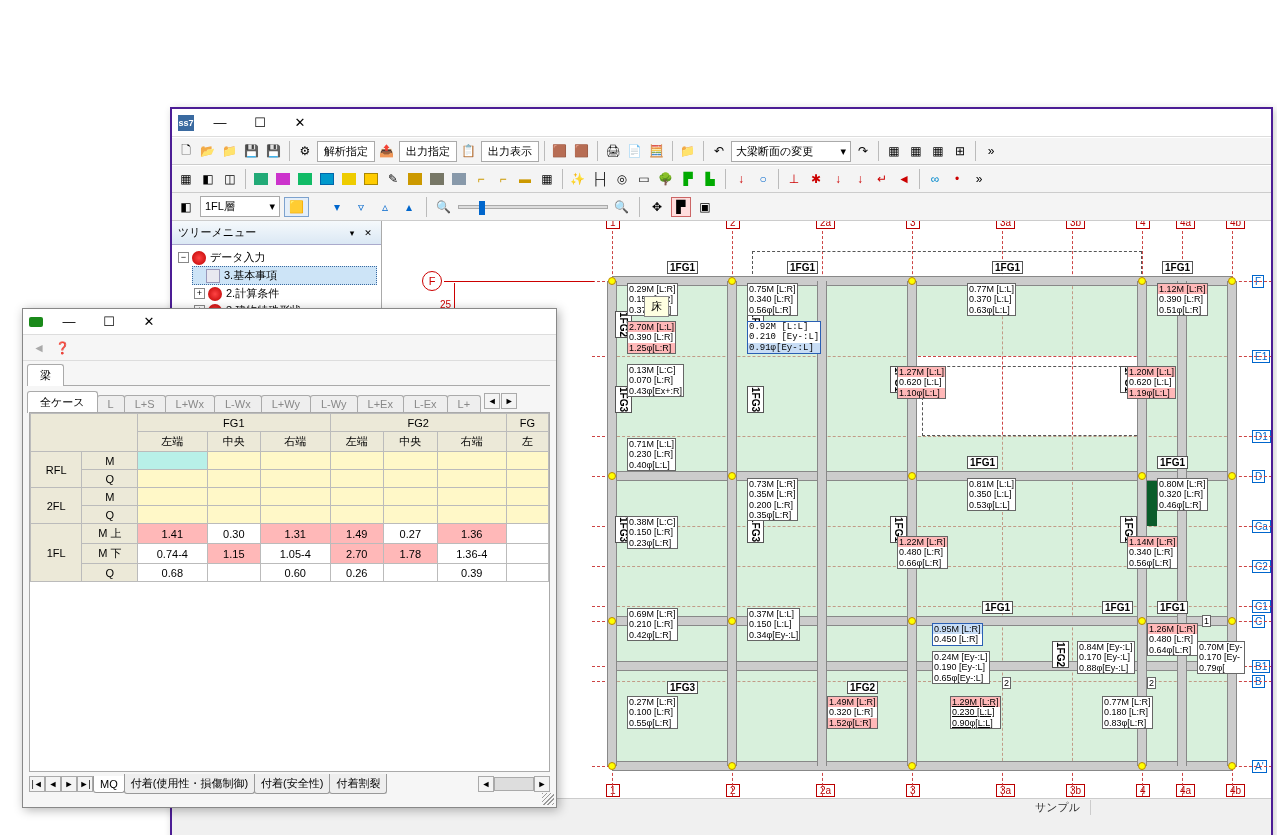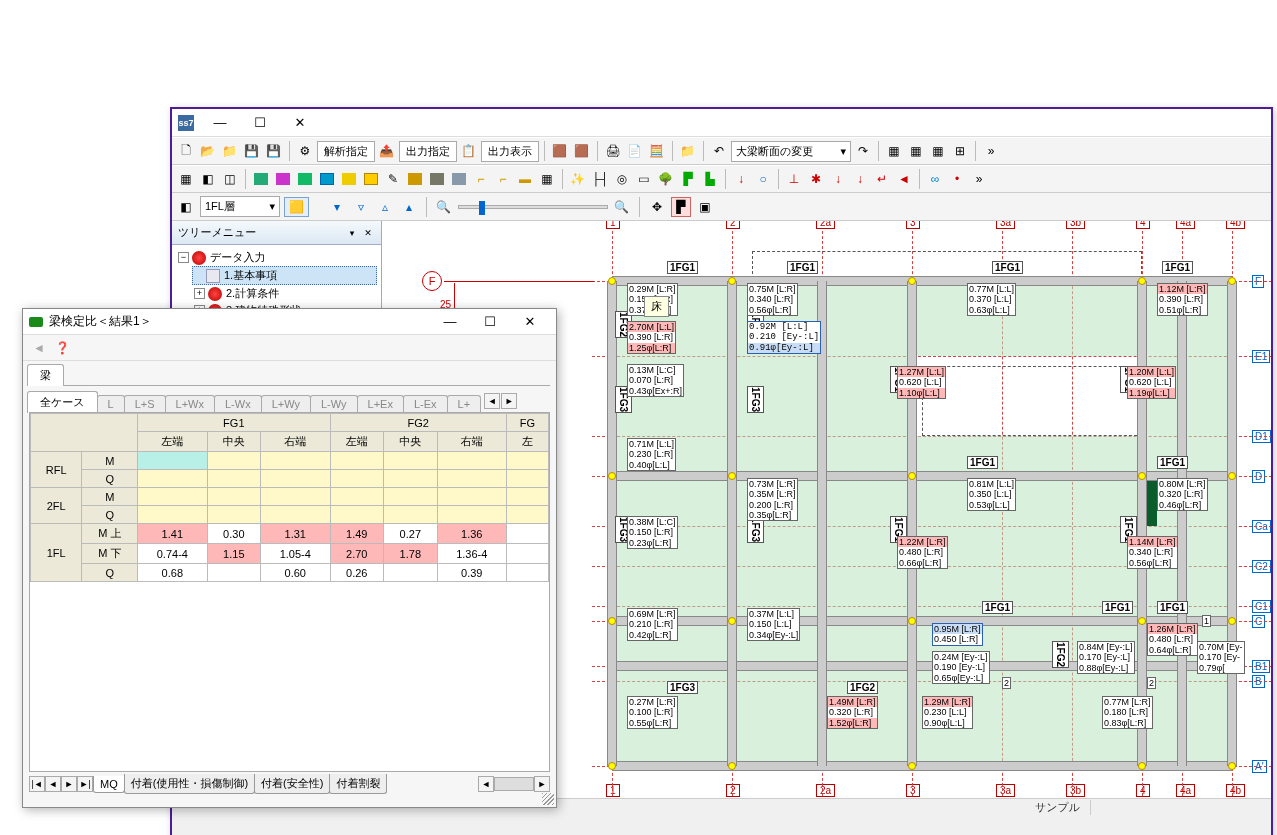--- a/index.html
+++ b/index.html
@@ -226,21 +226,21 @@
       <div class="tree-body">
         <div class="tree-node">
           <span class="tree-exp">−</span>
           <span class="tree-icon red"></span>
           <span>データ入力</span>
         </div>
         <div style="padding-left:16px">
           <div class="tree-node selected">
             <span style="width:11px"></span>
             <span class="tree-icon doc"></span>
-            <span>1.基本事項</span>
+            <span>3.基本事項</span>
           </div>
           <div class="tree-node">
             <span class="tree-exp">+</span>
             <span class="tree-icon red"></span>
             <span>2.計算条件</span>
           </div>
           <div class="tree-node">
             <span class="tree-exp">+</span>
             <span class="tree-icon red"></span>
             <span>3.建物特殊形状</span>
@@ -503,21 +503,21 @@
           <div class="resbox" style="left: 245px; top: 475px;">
             <span style="display:block">0.27M [L:R]</span>
             <span style="display:block">0.100 [L:R]</span>
             <span style="display:block">0.55φ[L:R]</span>
           </div>
           <div class="resbox" style="left: 445px; top: 475px;">
             <span class="pink">1.49M [L:R]</span>
             <span style="display:block">0.320 [L:R]</span>
             <span class="pink">1.52φ[L:R]</span>
           </div>
-          <div class="resbox" style="left: 540px; top: 475px;">
+          <div class="resbox" style="left: 568px; top: 475px; text-decoration: underline;">
             <span class="pink">1.29M [L:R]</span>
             <span style="display:block">0.230 [L:L]</span>
             <span style="display:block">0.90φ[L:L]</span>
           </div>
           <div class="resbox" style="left: 720px; top: 475px;">
             <span style="display:block">0.77M [L:R]</span>
             <span style="display:block">0.180 [L:R]</span>
             <span style="display:block">0.83φ[L:R]</span>
           </div>
           <div class="resbox" style="left: 820px; top: 394px; background: rgb(255, 255, 255);">1</div>
@@ -529,21 +529,20 @@
   <div class="statusbar">
     <div class="cell" style="flex:0 0 210px"></div>
     <div class="cell" style="flex:1;text-align:right">サンプル</div>
     <div class="cell" style="flex:0 0 180px"></div>
   </div>
 </div>
 
 <div class="child-window">
   <div class="child-title">
     <span class="cicon"></span>
-    <span class="ctext">梁検定比＜結果1＞</span>
     <div class="winbtns">
       <div class="winbtn">―</div>
       <div class="winbtn">☐</div>
       <div class="winbtn">✕</div>
     </div>
   </div>
   <div class="child-tb">
     <span class="tbtn" style="color:#aaa">◄</span>
     <span class="tbtn" style="color:#c90">❓</span>
   </div>

